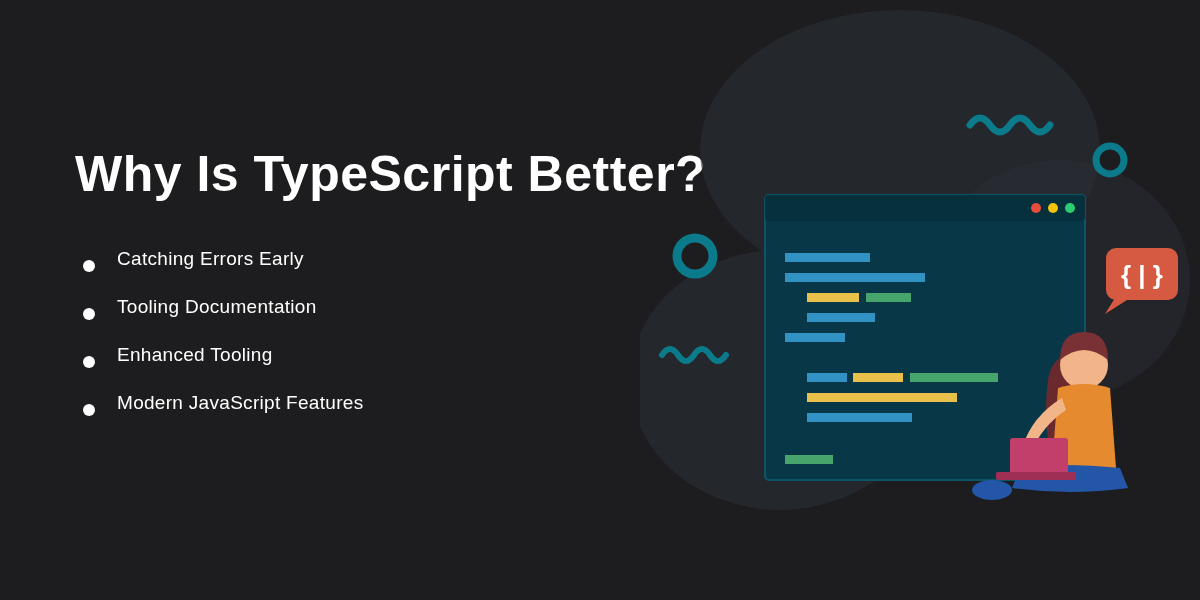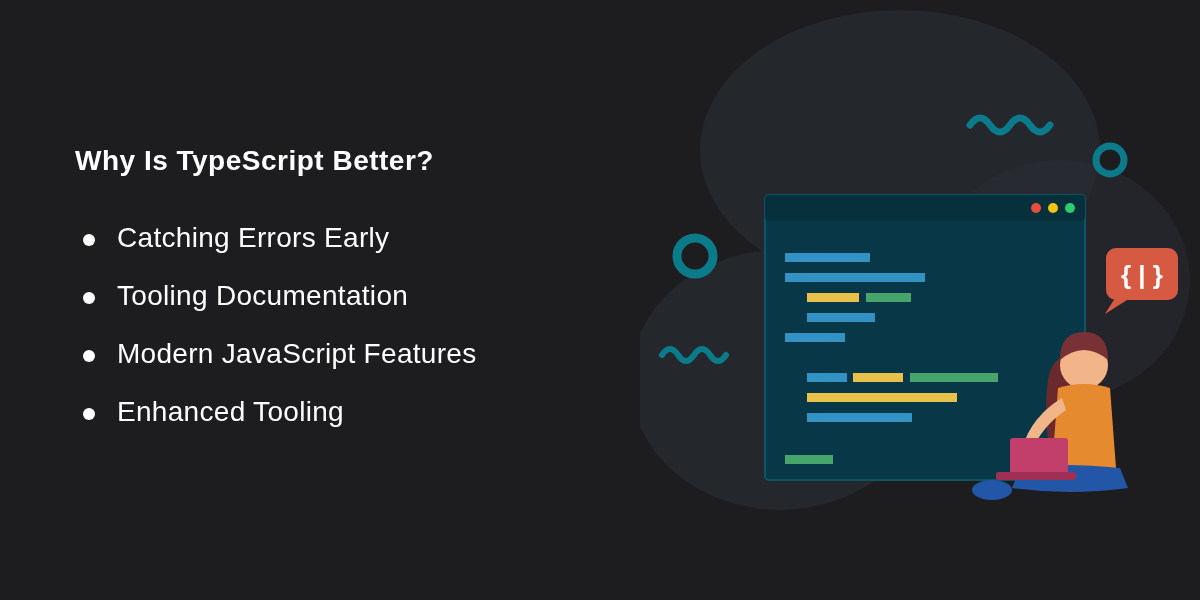--- a/index.html
+++ b/index.html
@@ -11,30 +11,30 @@
       color: #ffffff;
       overflow: hidden;
       position: relative;
     }
     .content {
       position: absolute;
       left: 75px;
       top: 145px;
     }
     .title {
-      font-size: 28px;
+      font-size: 50px;
       font-weight: 700;
       margin-bottom: 45px;
       letter-spacing: 0.5px;
     }
     .bullets {
       list-style: none;
     }
     .bullets li {
-      font-size: 28px;
+      font-size: 19px;
       font-weight: 400;
       margin-bottom: 26px;
       padding-left: 42px;
       position: relative;
       letter-spacing: 0.3px;
       margin-top: 9px;
     }
     .bullets li::before {
       content: '';
       position: absolute;
@@ -54,22 +54,22 @@
     }
   </style>
 </head>
 <body>
 
 <div class="content">
   <h1 class="title">Why Is TypeScript Better?</h1>
   <ul class="bullets">
     <li>Catching Errors Early</li>
     <li>Tooling Documentation</li>
+    <li>Enhanced Tooling</li>
     <li>Modern JavaScript Features</li>
-    <li>Enhanced Tooling</li>
   </ul>
 </div>
 
 <div class="illustration">
   <svg width="560" height="600" viewBox="0 0 560 600">
 
     <ellipse cx="260" cy="150" rx="200" ry="140" fill="#2a2e35" opacity="0.6"></ellipse>
     <ellipse cx="140" cy="380" rx="150" ry="130" fill="#2a2e35" opacity="0.6"></ellipse>
     <ellipse cx="420" cy="280" rx="130" ry="120" fill="#2a2e35" opacity="0.5"></ellipse>
 

